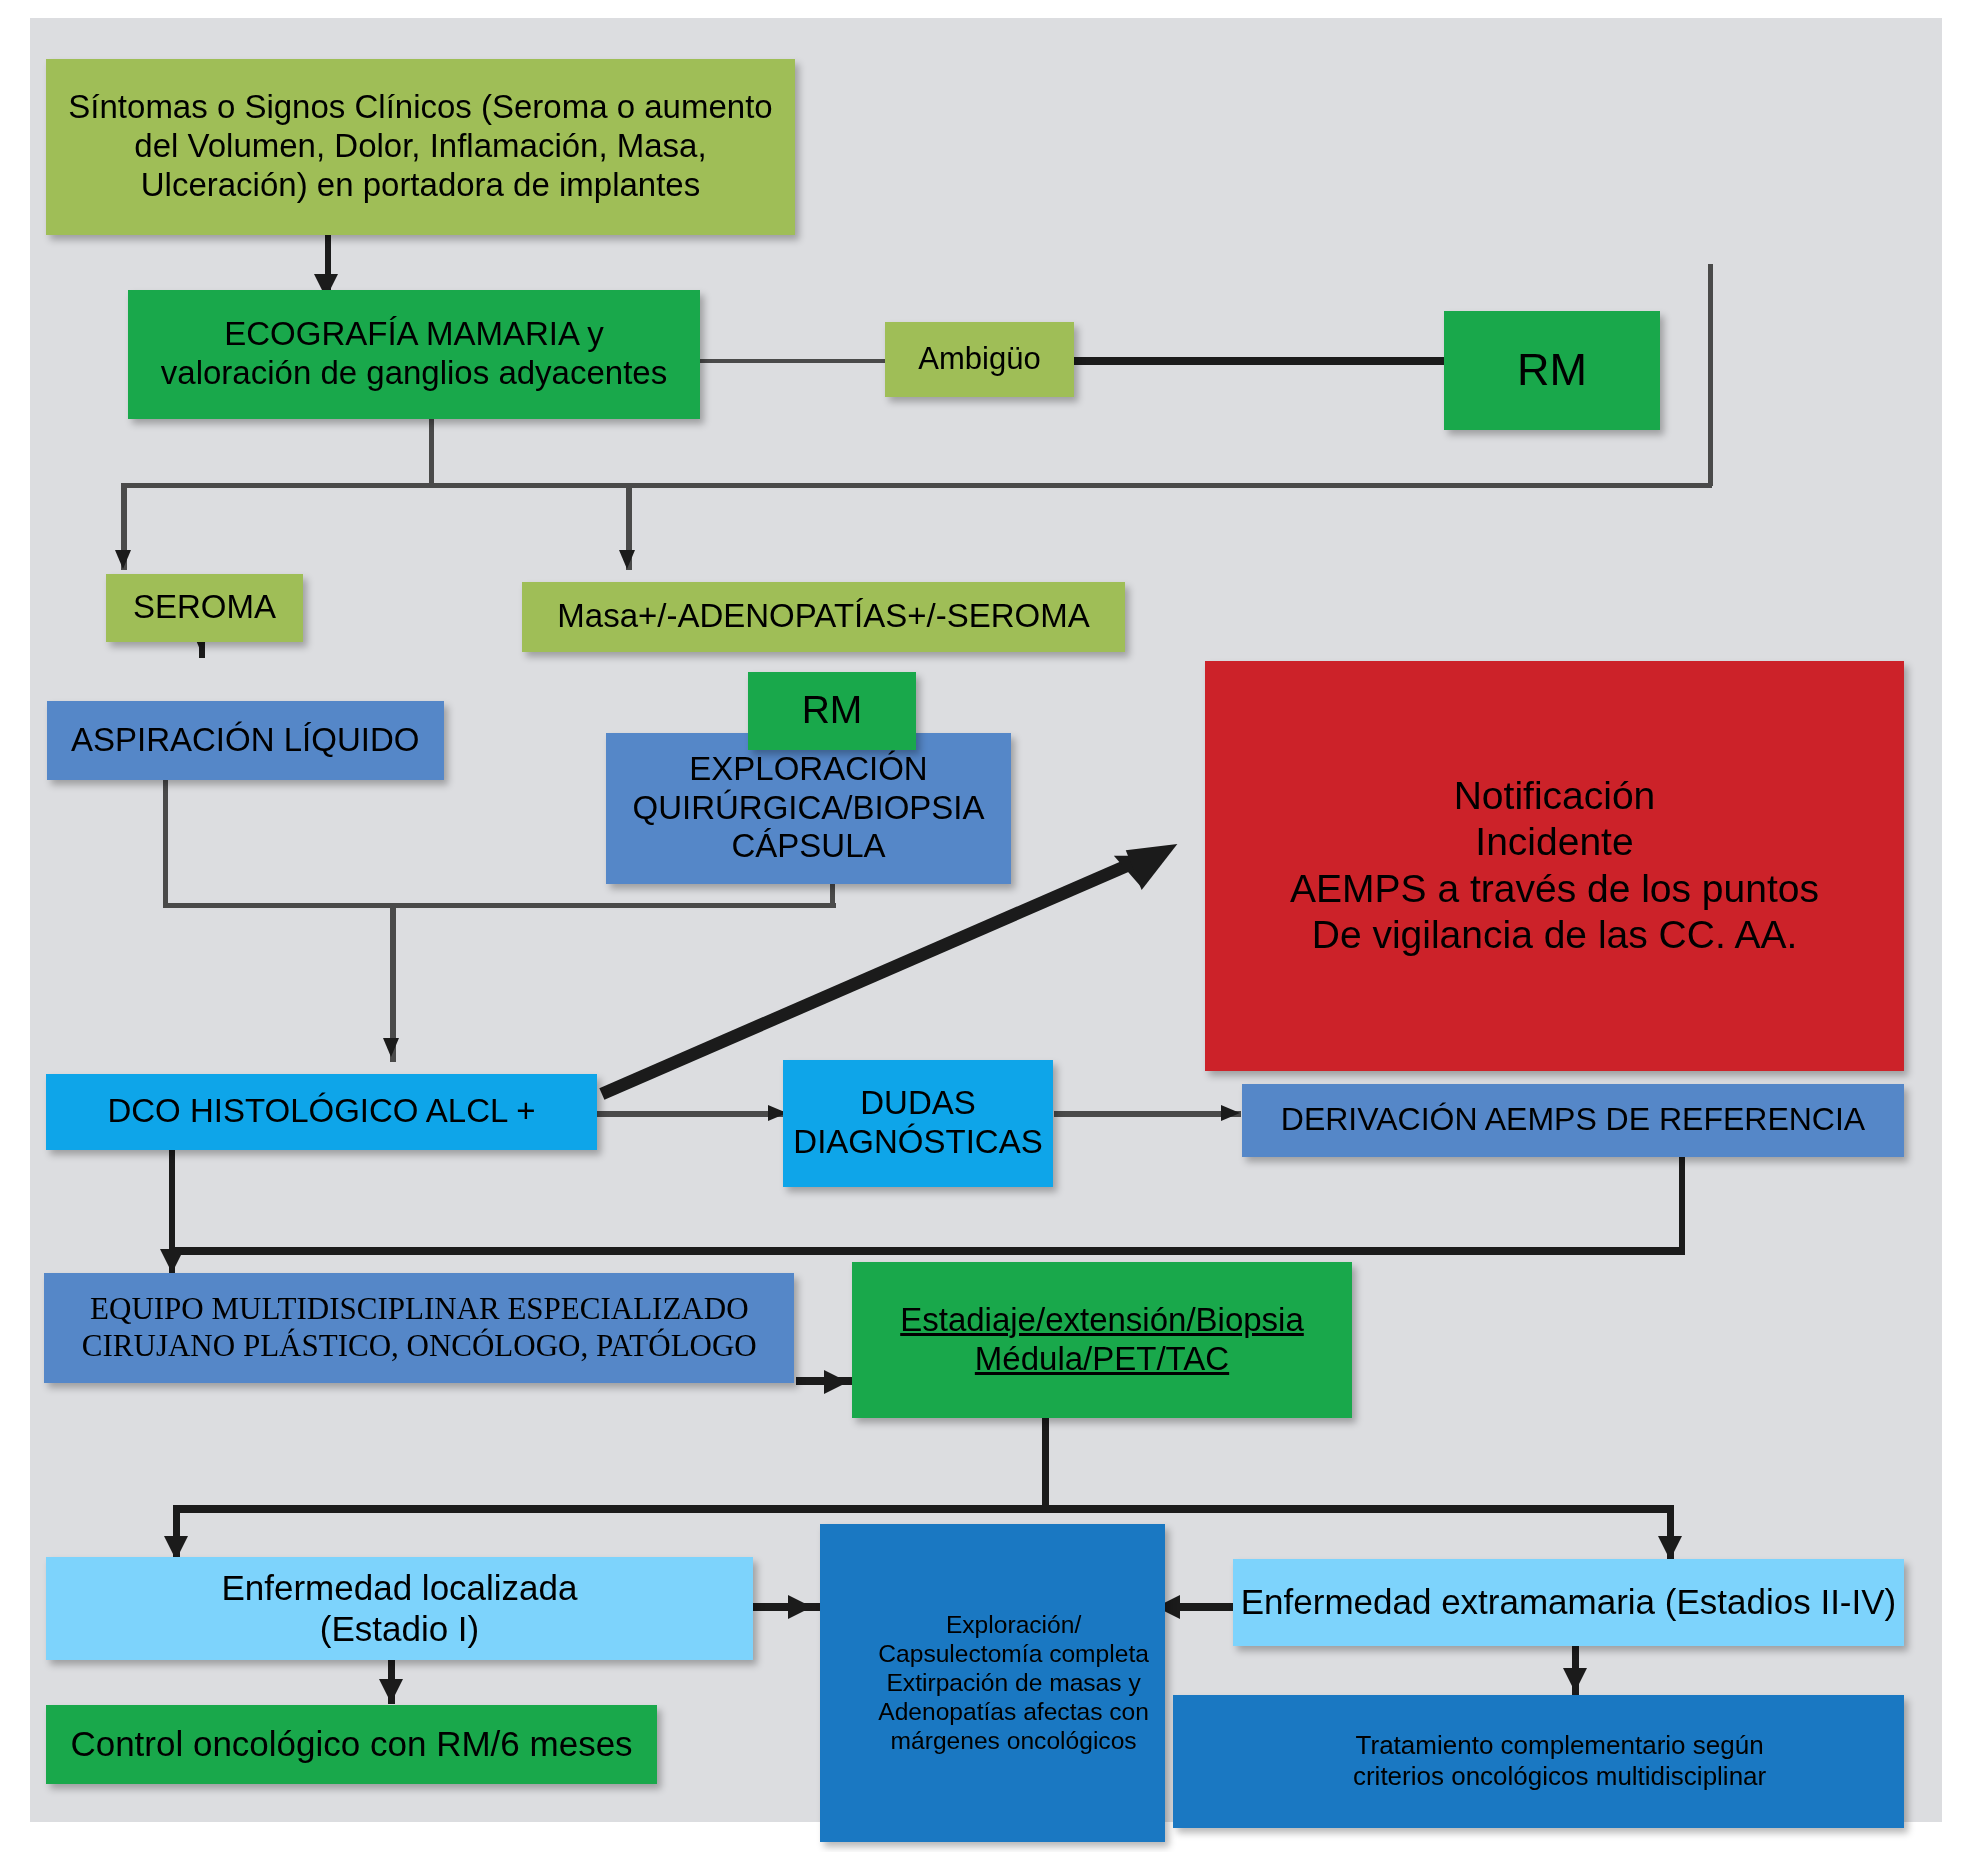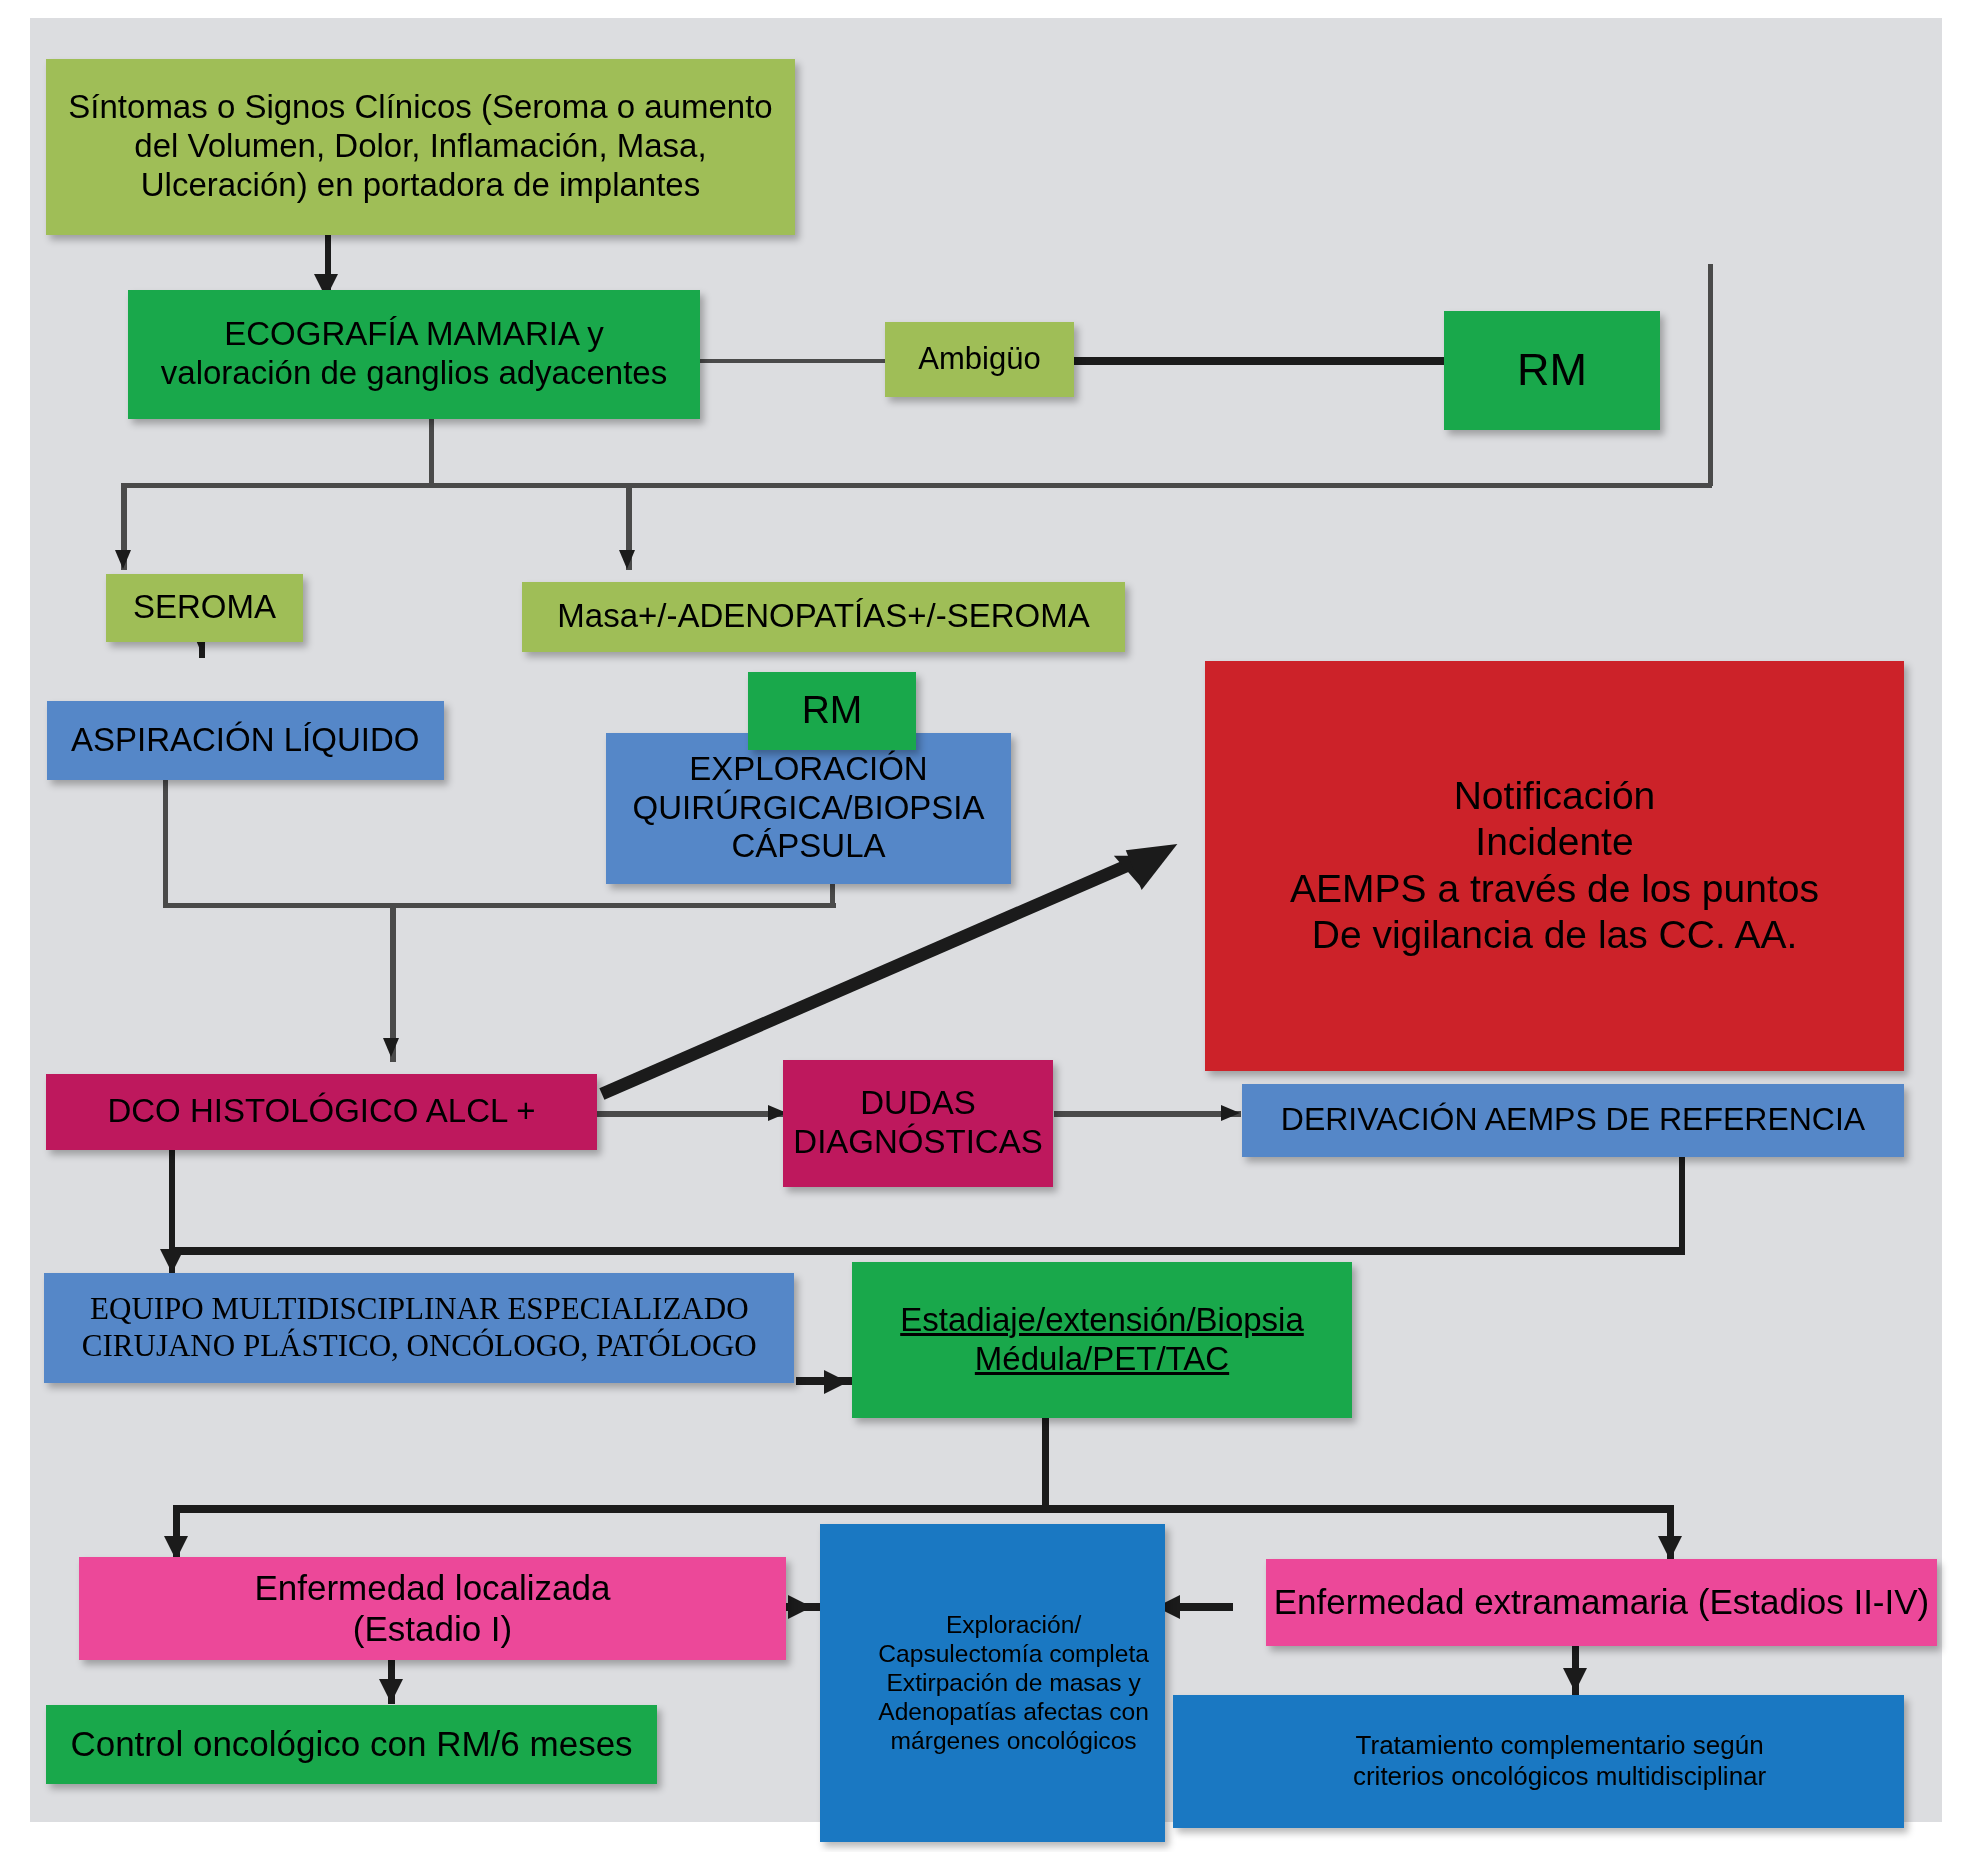--- a/index.html
+++ b/index.html
@@ -33,26 +33,26 @@
     color: #000000;
     line-height: 1.18;
     white-space: pre-line;
     padding: 1.6px 4.8px;
     z-index: 4;
   }
   .shadow {
     box-shadow: 4px 4.8px 7.1px rgba(0,0,0,0.28);
   }
   .olive   { background: #9fbe57; }
-  .olive2  { background: #be185d; }
+  .olive2  { background: #0ea5e9; }
   .green   { background: #19a84b; }
   .blue    { background: #5587c8; }
   .blue2   { background: #1a78c2; padding-left: 47px; }
   .red     { background: #cc2229; }
-  .red2    { background: #ec4899; margin-left: 33px; }
+  .red2    { background: #7dd3fc; }
 
   
   .ln {
     position: absolute;
     background: #1b1b1b;
     z-index: 2;
   }
   .ln.thin { background: #4a4a4a; }
   .arrow-d, .arrow-u, .arrow-r, .arrow-l {
     position: absolute;

